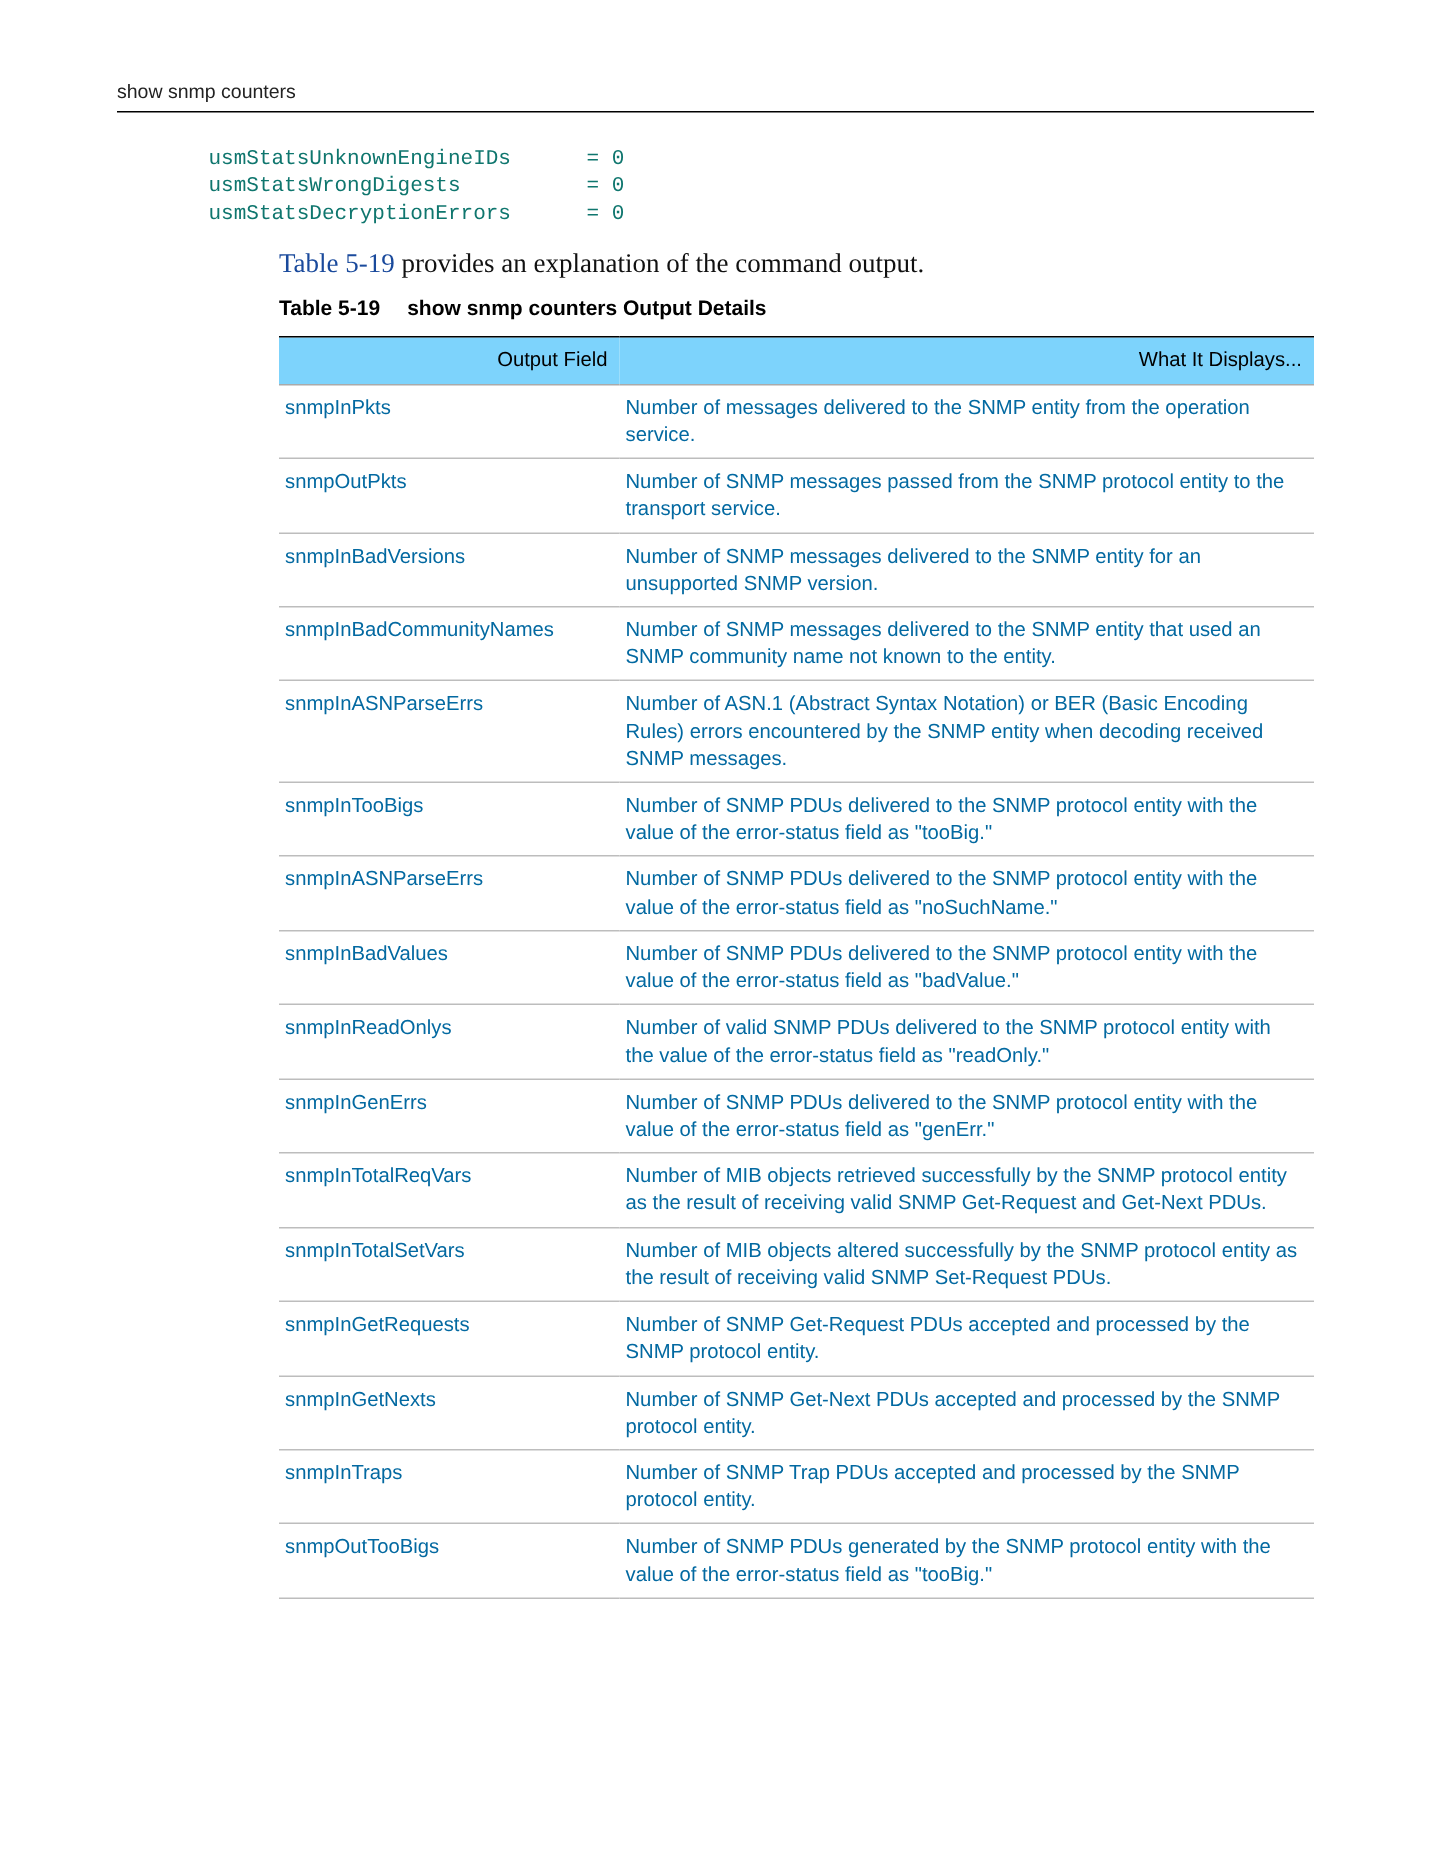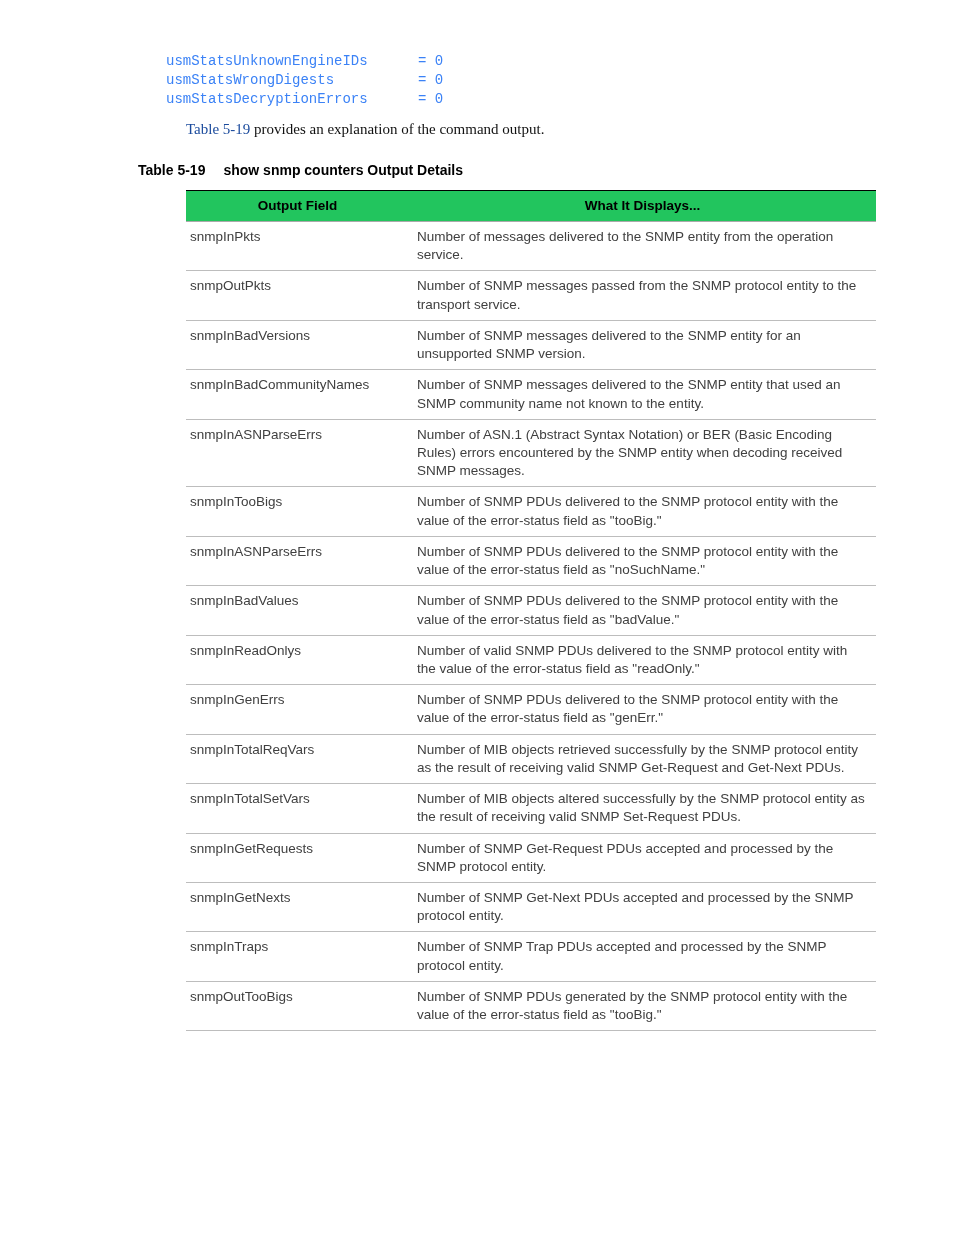--- a/index.html
+++ b/index.html
@@ -20,71 +20,72 @@
     font-size: 13px;
     color: #222;
     padding-bottom: 4px;
     border-bottom: 1px solid #000;
     margin-bottom: 22px;
   }
   .codeblock {
     font-family: "Courier New", Courier, monospace;
     font-size: 14px;
     white-space: pre;
-    margin-left: 88px;
+    margin-left: 61px;
     line-height: 1.35;
-    color: #3b82f6;
+    color: #0f766e;
   }
   .intro {
     font-family: "Palatino Linotype", "Book Antiqua", Georgia, serif;
-    font-size: 15px;
+    font-size: 18px;
     margin-left: 108px;
     margin-top: 10px;
-    margin-bottom: 22px;
+    margin-bottom: 8px;
     color: #111;
   }
   .intro a {
     color: #1a4a9c;
     text-decoration: none;
   }
   .caption {
     font-weight: bold;
     font-size: 14px;
-    margin-left: 60px;
+    margin-left: 108px;
     margin-bottom: 10px;
   }
   .caption .cap-num { margin-right: 18px; }
   .tbl {
     margin-left: 108px;
     width: calc(100% - 108px);
     border-collapse: collapse;
     font-size: 13.5px;
   }
   .tbl thead th {
-    text-align: center;
-    font-weight: bold;
-    background: #22c55e;
+    text-align: right;
+    font-weight: normal;
+    background: #7dd3fc;
     border-top: 1.5px solid #000;
     border-bottom: 1px solid #aaa;
     padding: 6px 8px 6px 4px;
     vertical-align: top;
   }
   .tbl tbody td {
     border-bottom: 1px solid #bdbdbd;
     padding: 6px 8px 6px 4px;
     vertical-align: top;
-    color: #404040;
+    color: #0369a1;
   }
   .tbl th.col-a, .tbl td.col-a { width: 215px; }
 </style>
 </head>
 <body>
 
 <div class="page">
 
+  <div class="running-head">show snmp counters</div>
 
   <div class="codeblock">usmStatsUnknownEngineIDs      = 0
 usmStatsWrongDigests          = 0
 usmStatsDecryptionErrors      = 0</div>
 
   <div class="intro">
     <a href="#">Table 5-19</a><span> provides an explanation of the command output.</span>
   </div>
 
   <div class="caption">

